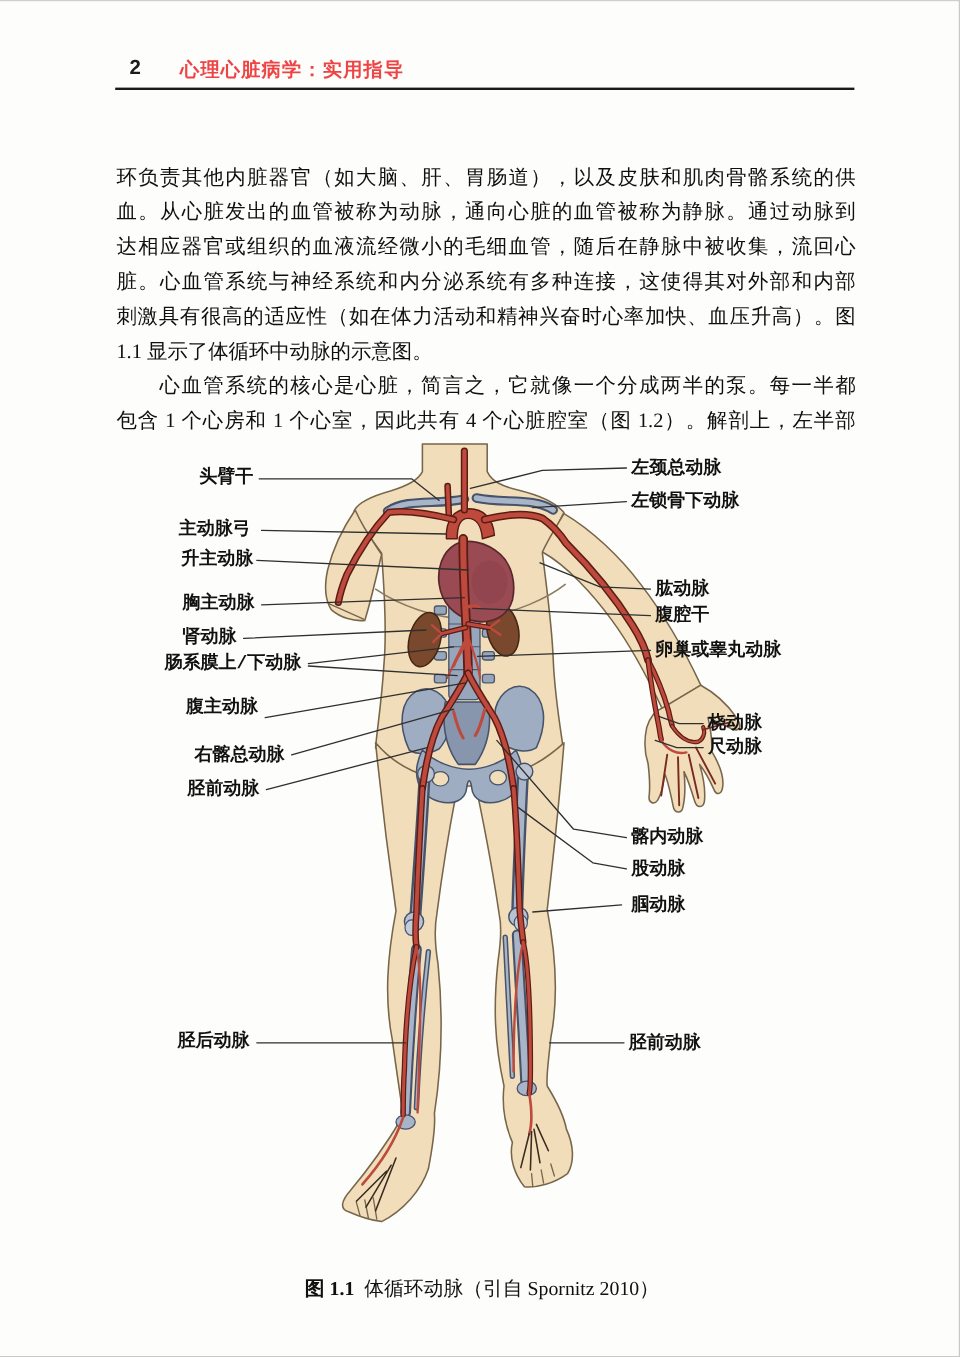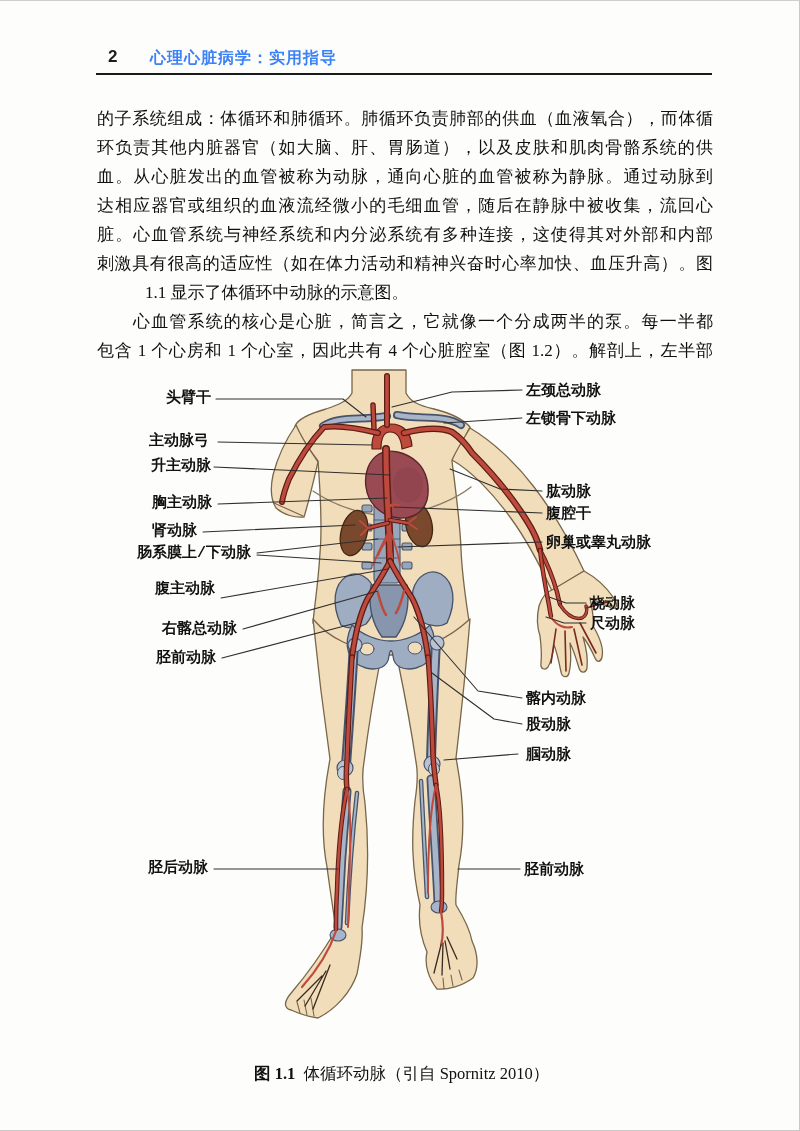--- a/index.html
+++ b/index.html
@@ -6,46 +6,45 @@
   .page{
     position:relative;width:800px;height:1131px;background:#fdfdfc;
     font-family:"Liberation Serif", serif;color:#141414;overflow:hidden;
     border-top:1px solid #cfcfcf;border-right:1px solid #c9c9c9;border-bottom:1px solid #c9c9c9;
     box-sizing:border-box;
   }
   
   .hdr-num{position:absolute;left:108px;top:46px;font-family:"Liberation Sans",sans-serif;
     font-size:17px;font-weight:700;color:#1c1c1c;}
   .hdr-title{position:absolute;left:150px;top:47px;font-family:"Liberation Sans",sans-serif;
-    font-size:16px;font-weight:700;letter-spacing:1px;color:#3b82f6;}
+    font-size:16px;font-weight:700;letter-spacing:1px;color:#ef4444;}
   .hdr-rule{position:absolute;left:96px;top:72px;width:616px;height:2px;background:#1a1a1a;}
   
   .bline{position:absolute;left:97px;width:616px;height:29px;line-height:29px;
     font-size:17px;color:#101010;text-align:justify;text-align-last:justify;white-space:normal;}
-  .bline.lastline{text-align-last:left;margin-left:48px;}
+  .bline.lastline{text-align-last:left;}
   .bline.indent{padding-left:36px;width:580px;}
   
   .flabel{position:absolute;font-family:"Liberation Sans",sans-serif;font-size:15px;
     font-weight:700;color:#111;white-space:nowrap;line-height:18px;text-align:right;}
   .flabel.r{text-align:right;font-family:Liberation Mono, monospace;}
   
   .caption{position:absolute;left:254px;top:1037px;font-size:16.5px;color:#101010;white-space:nowrap;margin-top:25px;}
   .caption b{font-weight:700;}
   svg.fig{position:absolute;left:0;top:0;}
 </style>
 </head>
 <body>
 
 <div class="page">
 
   <div class="hdr-num">2</div>
   <div class="hdr-title">心理心脏病学：实用指导</div>
   <div class="hdr-rule"></div>
 
-  <div class="bline" style="top:103px">的子系统组成：体循环和肺循环。肺循环负责肺部的供血（血液氧合），而体循</div>
   <div class="bline" style="top:132px">环负责其他内脏器官（如大脑、肝、胃肠道），以及皮肤和肌肉骨骼系统的供</div>
   <div class="bline" style="top:161px">血。从心脏发出的血管被称为动脉，通向心脏的血管被称为静脉。通过动脉到</div>
   <div class="bline" style="top:190px">达相应器官或组织的血液流经微小的毛细血管，随后在静脉中被收集，流回心</div>
   <div class="bline" style="top:219px">脏。心血管系统与神经系统和内分泌系统有多种连接，这使得其对外部和内部</div>
   <div class="bline" style="top:248px">刺激具有很高的适应性（如在体力活动和精神兴奋时心率加快、血压升高）。图</div>
   <div class="bline lastline" style="top:277px">1.1 显示了体循环中动脉的示意图。</div>
   <div class="bline indent" style="top:306px">心血管系统的核心是心脏，简言之，它就像一个分成两半的泵。每一半都</div>
   <div class="bline" style="top:335px">包含 1 个心房和 1 个心室，因此共有 4 个心脏腔室（图 1.2）。解剖上，左半部</div>
 
   <svg class="fig" width="800" height="1131" viewBox="0 0 800 1131">

